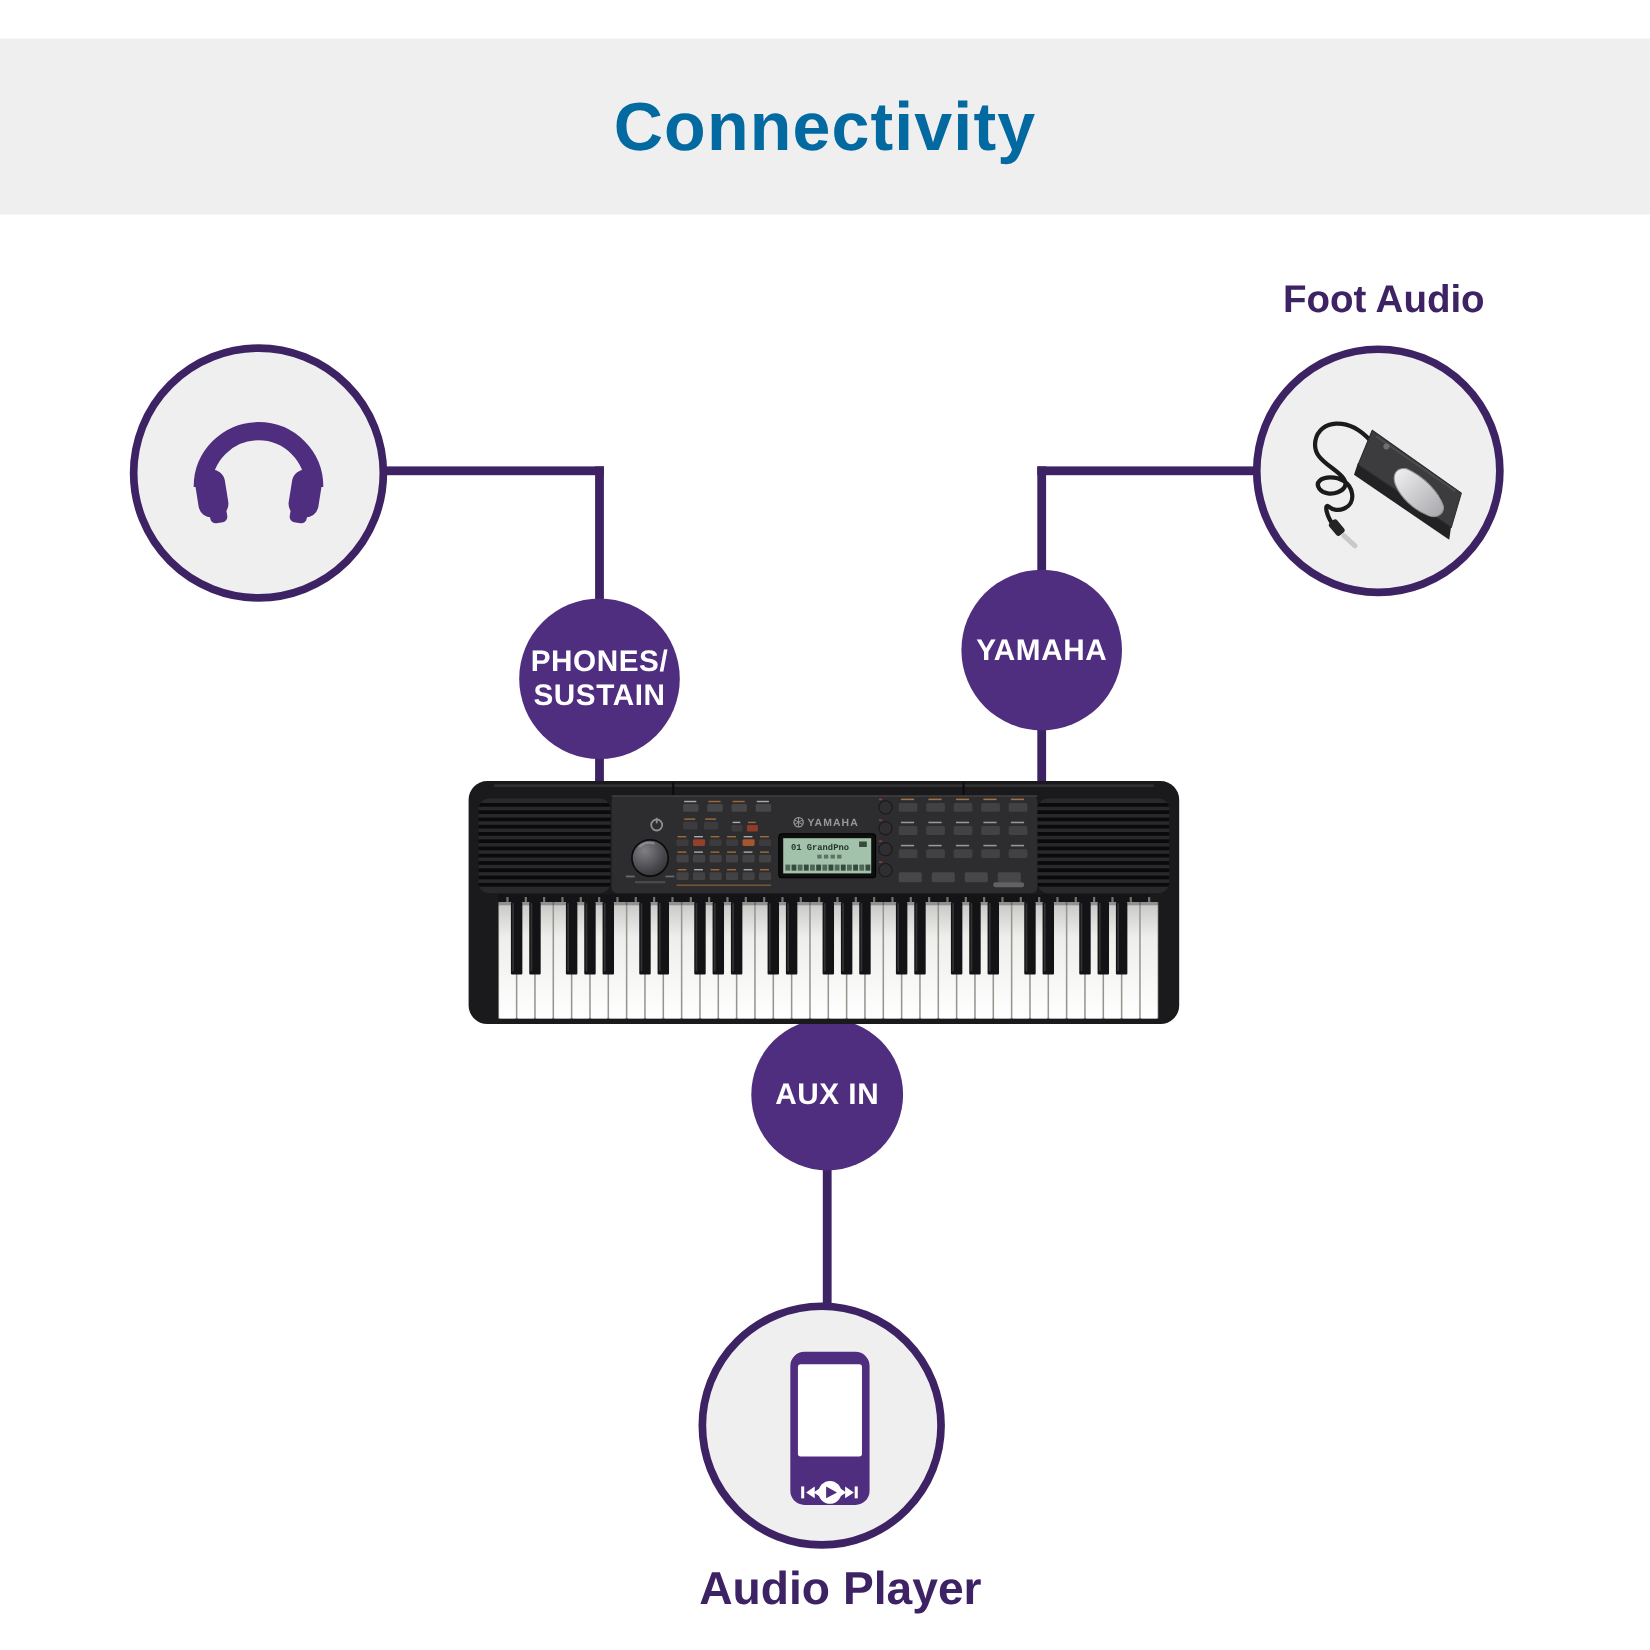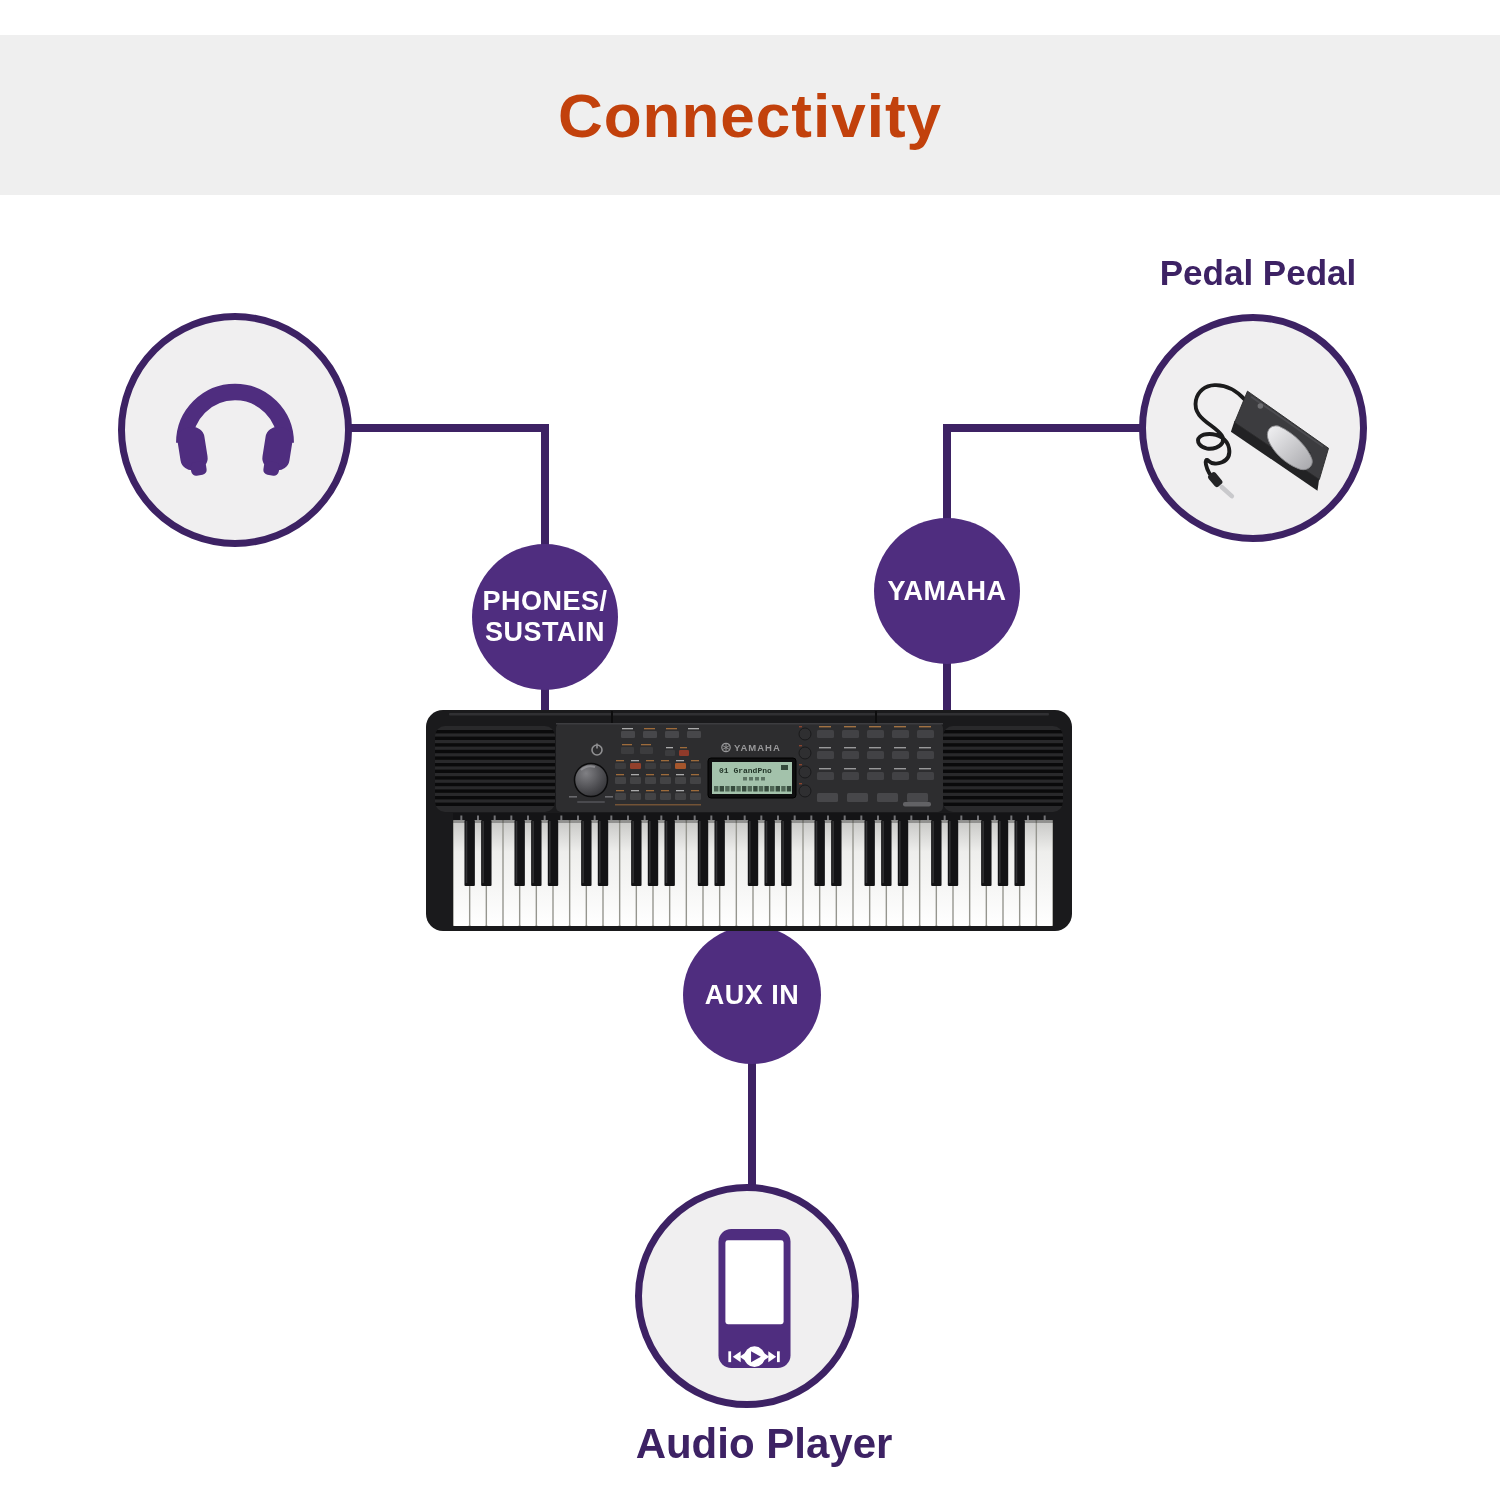--- a/index.html
+++ b/index.html
@@ -3,21 +3,21 @@
 <meta charset="utf-8">
 <style>
   :root{
     --purple:#4F2D7F; --dark-purple:#3D2264; --band-bg:#efefef; --circle-bg:#F0EFF0;
   }
   html,body{margin:0;padding:0;background:#fff;}
   .canvas{position:relative;width:1500px;height:1500px;background:#fff;overflow:hidden;
           font-family:"Liberation Sans", sans-serif;}
   .band{position:absolute;left:0;top:35px;width:1500px;height:160px;background:var(--band-bg);
         display:flex;align-items:center;justify-content:center;}
-  .title{font-size:62px;font-weight:700;color:#c2410c;letter-spacing:1px;}
+  .title{font-size:62px;font-weight:700;color:#0369a1;letter-spacing:1px;}
   .node-label{position:absolute;width:400px;text-align:center;font-weight:700;
               color:var(--dark-purple);}
   .line{position:absolute;background:var(--dark-purple);}
   .node-circle{position:absolute;box-sizing:border-box;border-radius:50%;
                background:var(--circle-bg);border:7px solid var(--dark-purple);
                display:flex;align-items:center;justify-content:center;}
   .port-circle{position:absolute;border-radius:50%;background:var(--purple);
                display:flex;flex-direction:column;align-items:center;justify-content:center;
                color:#fff;font-weight:700;text-align:center;}
   .port-circle .pl{line-height:31px;font-size:27px;letter-spacing:.5px;}
@@ -31,21 +31,21 @@
   <div class="band">
     <div class="title">Connectivity</div>
   </div>
 
   <div class="line" style="left:348px;top:424px;width:201px;height:8px"></div>
   <div class="line" style="left:541px;top:424px;width:8px;height:290px"></div>
   <div class="line" style="left:943px;top:424px;width:199px;height:8px"></div>
   <div class="line" style="left:943px;top:424px;width:8px;height:290px"></div>
   <div class="line" style="left:748px;top:922px;width:8px;height:268px"></div>
 
-  <div class="node-label" style="left:1058px;top:253px;font-size:35px">Pedal Pedal</div>
+  <div class="node-label" style="left:1058px;top:253px;font-size:35px">Foot Audio</div>
   <div class="node-label" style="left:564px;top:1420px;font-size:42px">Audio Player</div>
 
   <div class="node-circle" style="left:118px;top:313px;width:234px;height:234px">
     <span>
       <svg width="152" height="120" viewBox="0 0 156 122">
         <path d="M26,74 a52,52 0 0 1 104,0" fill="none" stroke="#4F2D7F" stroke-width="17"></path>
         <g transform="rotate(-9 36 84)">
           <rect x="21" y="58" width="28" height="44" rx="12" fill="#4F2D7F"></rect>
           <rect x="30" y="94" width="16" height="14" rx="5" fill="#4F2D7F"></rect>
         </g>

